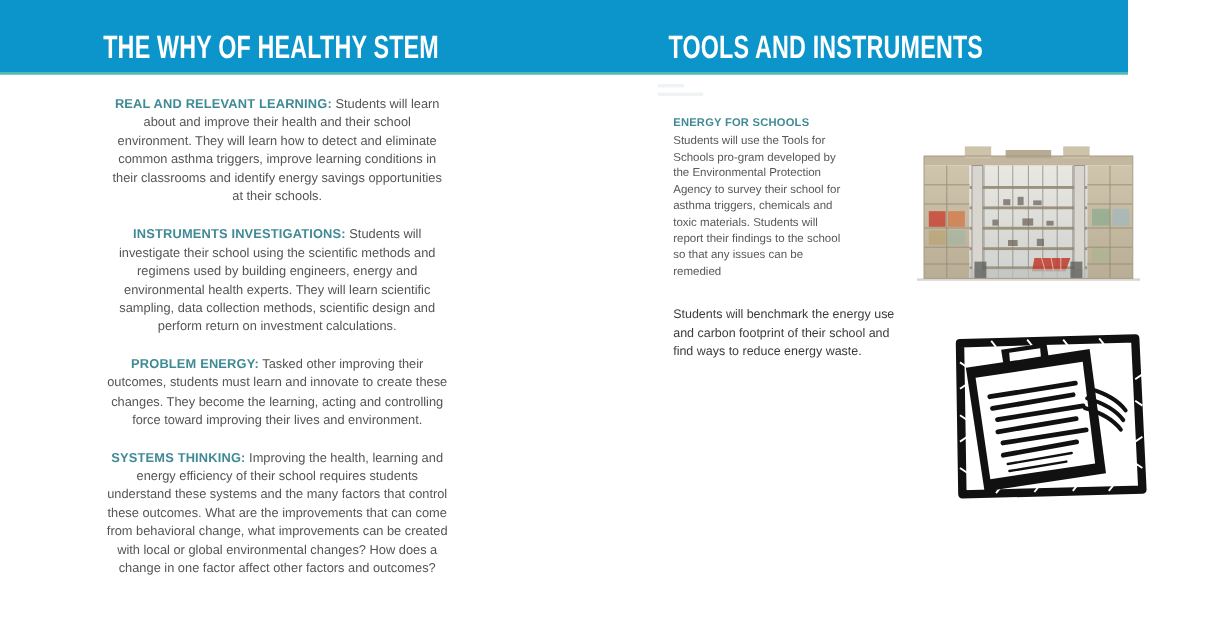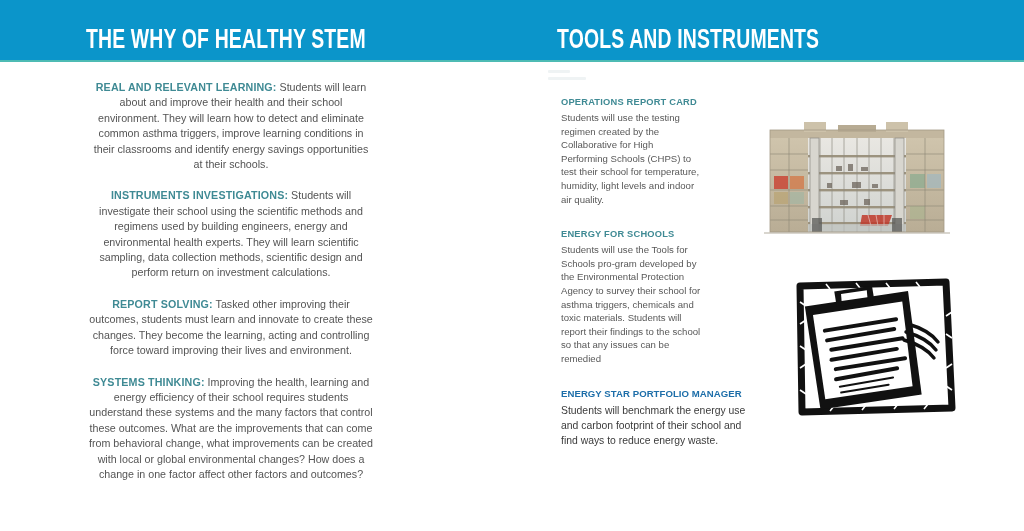--- a/index.html
+++ b/index.html
@@ -7,21 +7,21 @@
     width:1024px;height:531px;
     background:#ffffff;
     font-family:"Liberation Sans", sans-serif;
     overflow:hidden;
     position:relative;
   }
   .page{position:relative;width:1024px;height:531px;background:#fff;}
 
   
   .headerbar{
-    position:absolute;left:0;top:0;width:1024px;height:62px;
+    position:absolute;left:0;top:0;width:940px;height:62px;
     background:#0b95ca;
     border-bottom:2px solid #4ebbb4;
     box-sizing:border-box;
   }
   .banner-title{
     position:absolute;top:26px;
     color:#ffffff;
     font-family:"Liberation Sans Narrow","Liberation Sans",sans-serif;
     font-weight:bold;
     font-size:27px;
@@ -126,44 +126,39 @@
     <div class="block">
       <p class="blk-text"><span class="blk-head">REAL AND RELEVANT LEARNING:</span><span> Students will learn about and improve their health and their school environment. They will learn how to detect and eliminate common asthma triggers, improve learning conditions in their classrooms and identify energy savings opportunities at their schools.</span></p>
     </div>
 
     <div class="block">
       <p class="blk-text"><span class="blk-head">INSTRUMENTS INVESTIGATIONS:</span><span> Students will investigate their school using the scientific methods and regimens used by building engineers, energy and environmental health experts. They will learn scientific sampling, data collection methods, scientific design and perform return on investment calculations.</span></p>
     </div>
 
 
     <div class="block">
-      <p class="blk-text"><span class="blk-head">REPORT SOLVING:</span><span> Tasked other improving their outcomes, students must learn and innovate to create these changes. They become the learning, acting and controlling force toward improving their lives and environment.</span></p>
+      <p class="blk-text"><span class="blk-head">PROBLEM ENERGY:</span><span> Tasked other improving their outcomes, students must learn and innovate to create these changes. They become the learning, acting and controlling force toward improving their lives and environment.</span></p>
     </div>
 
     <div class="block">
       <p class="blk-text"><span class="blk-head">SYSTEMS THINKING:</span><span> Improving the health, learning and energy efficiency of their school requires students understand these systems and the many factors that control these outcomes. What are the improvements that can come from behavioral change, what improvements can be created with local or global environmental changes? How does a change in one factor affect other factors and outcomes?</span></p>
     </div>
 
   </div>
 
   <div class="col-right">
 
-    <div class="rblock">
-      <p class="rhead">OPERATIONS REPORT CARD</p>
-      <p class="rbody">Students will use the testing regimen created by the Collaborative for High Performing Schools (CHPS) to test their school for temperature, humidity, light levels and indoor air quality.</p>
-    </div>
 
     <div class="rblock">
       <p class="rhead">ENERGY FOR SCHOOLS</p>
       <p class="rbody">Students will use the Tools for Schools pro-gram developed by the Environmental Protection Agency to survey their school for asthma triggers, chemicals and toxic materials. Students will report their findings to the school so that any issues can be remedied</p>
     </div>
 
 
     <div class="rblock alt">
-      <p class="rhead">ENERGY STAR PORTFOLIO MANAGER</p>
       <p class="rbody">Students will benchmark the energy use and carbon footprint of their school and find ways to reduce energy waste.</p>
     </div>
 
   </div>
 
   <div class="illus-building">
     <svg width="186" height="124" viewBox="0 0 186 124" xmlns="http://www.w3.org/2000/svg">
       <defs>
         <linearGradient id="fac" x1="0" y1="0" x2="0" y2="1">
           <stop offset="0" stop-color="#cfc4ac"></stop>

